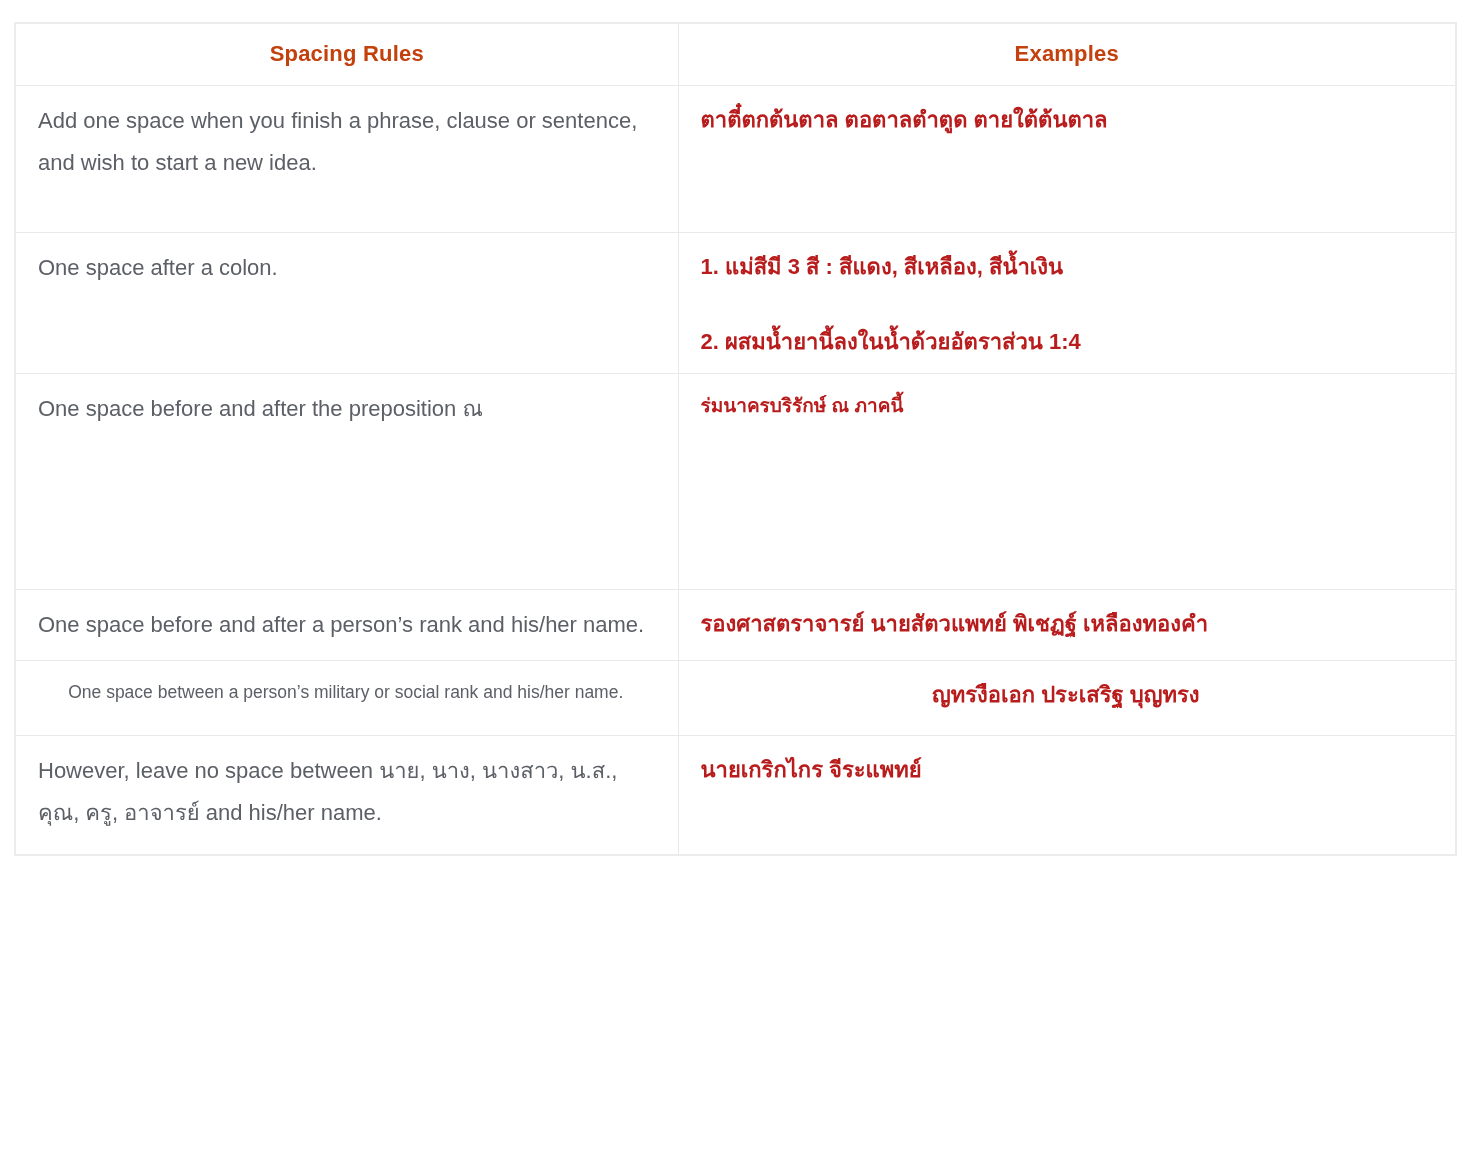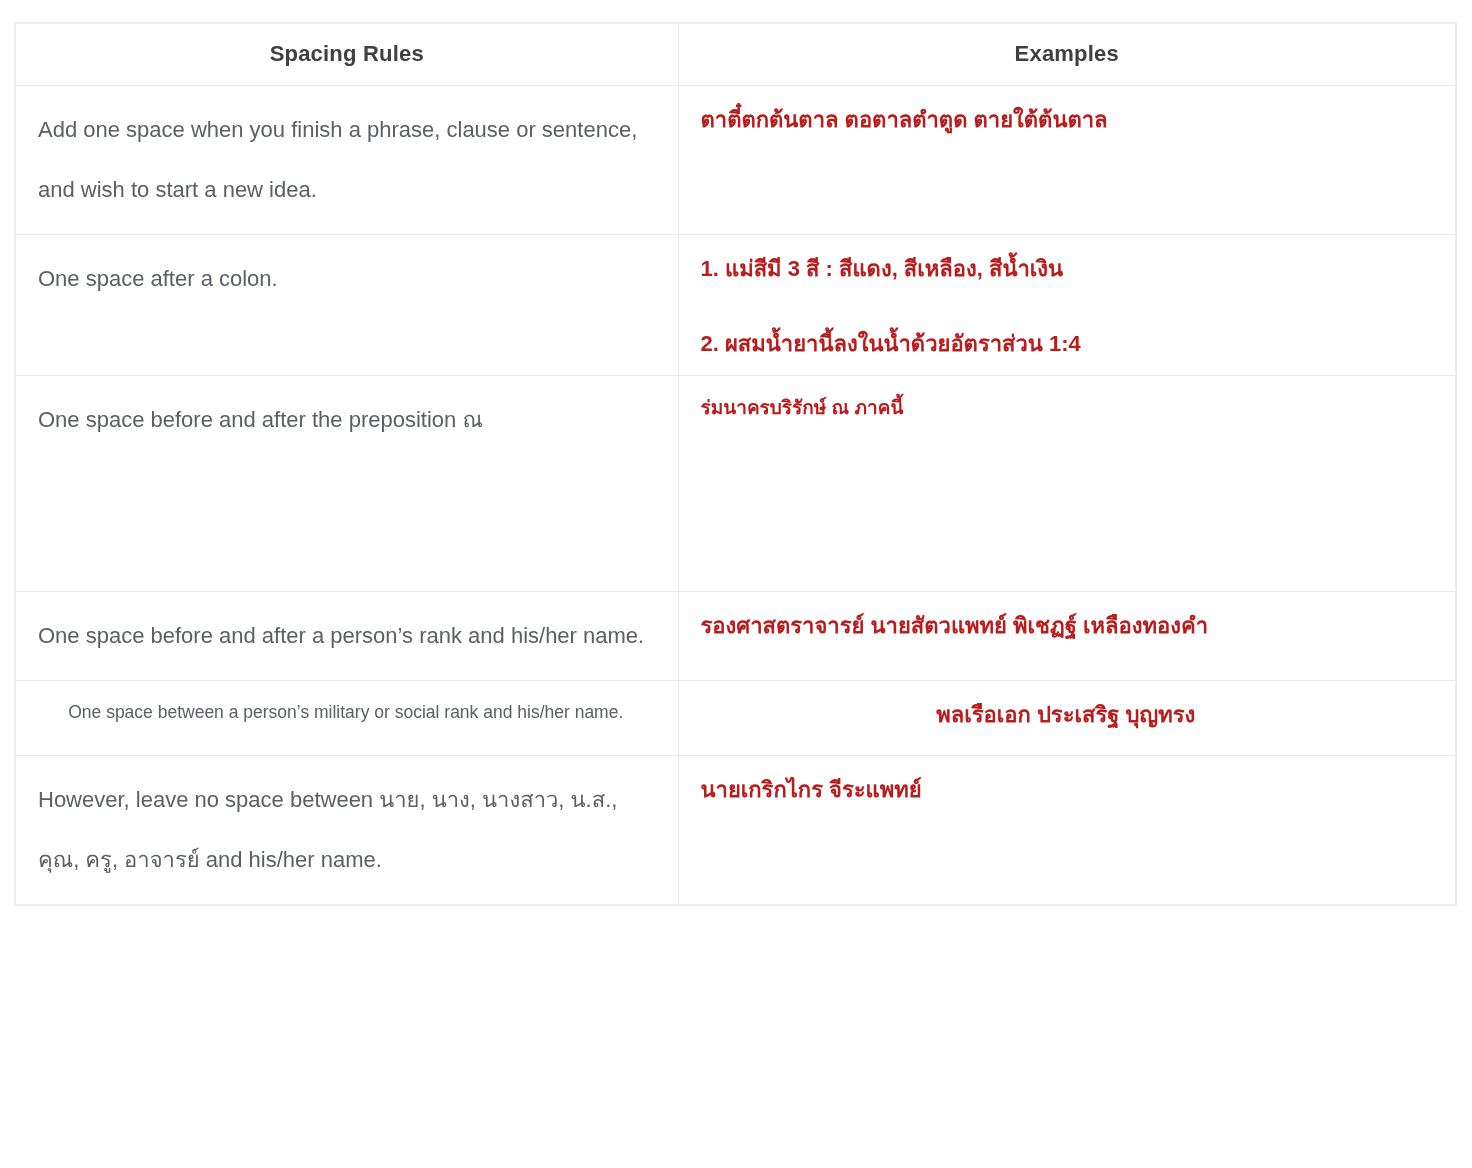--- a/index.html
+++ b/index.html
@@ -27,27 +27,27 @@
     border: 1px solid #e9e9e9;
     vertical-align: top;
     box-sizing: border-box;
   }
   thead tr { height: 62px; }
   thead th {
     vertical-align: middle;
     text-align: center;
     font-size: 22px;
     font-weight: bold;
-    color: #404040;
+    color: #c2410c;
     letter-spacing: 0.2px;
   }
   td { padding: 14px 24px 14px 22px; }
   .rule {
     font-size: 22px;
-    line-height: 60px;
+    line-height: 42px;
     color: #5c6066;
   }
   .example {
     font-size: 22px;
     line-height: 34px;
     font-weight: bold;
     color: #b91c1c;
     margin: 0;
     padding-top: 3px;
   }
@@ -113,21 +113,21 @@
           </td>
           <td>
             <p class="example">รองศาสตราจารย์ นายสัตวแพทย์ พิเชฏฐ์ เหลืองทองคำ</p>
           </td>
         </tr>
         <tr>
           <td>
             <div class="rule">One space between a person’s military or social rank and his/her name.</div>
           </td>
           <td>
-            <p class="example">พลเรือเอก ประเสริฐ บุญทรง</p>
+            <p class="example">ญทรงือเอก ประเสริฐ บุญทรง</p>
           </td>
         </tr>
         <tr>
           <td>
             <div class="rule">However, leave no space between นาย, นาง, นางสาว, น.ส., คุณ, ครู, อาจารย์ and his/her name.</div>
           </td>
           <td>
             <p class="example">นายเกริกไกร จีระแพทย์</p>
           </td>
         </tr>

